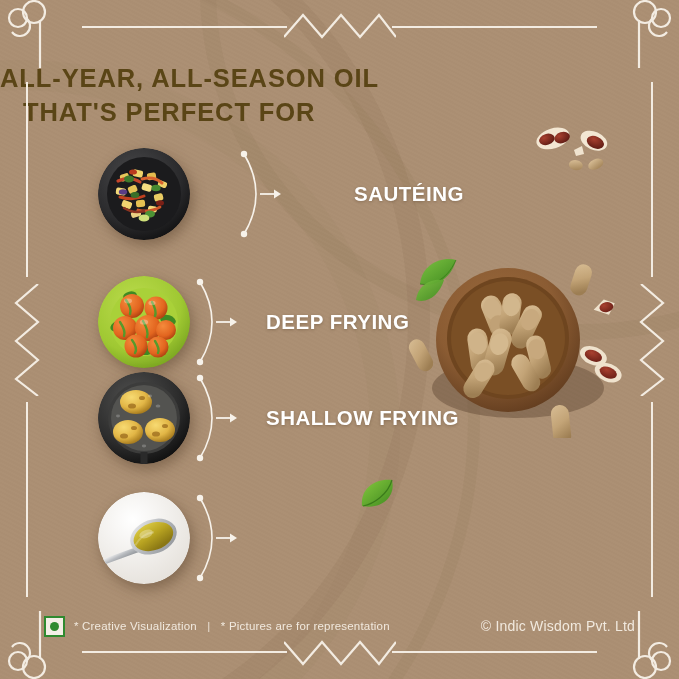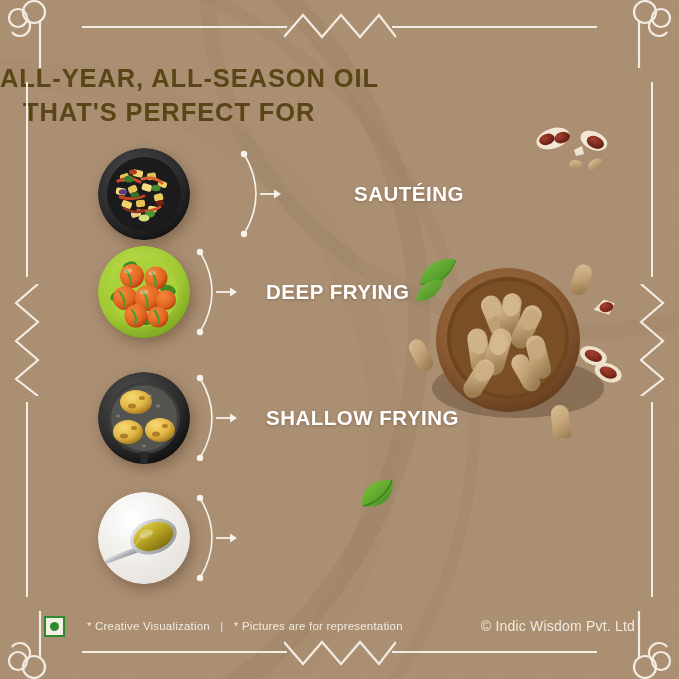--- a/index.html
+++ b/index.html
@@ -55,41 +55,41 @@
 
   
   .title{position:absolute;left:0;right:0;top:62px;text-align:left;
     color:#5a4516;font-weight:800;font-size:25.5px;letter-spacing:.9px;line-height:1.32;
     text-transform:uppercase;}
   .title .l2{display:block;margin-left:23px;}
 
   
   .row{position:absolute;left:98px;display:flex;align-items:center;}
   .r1{top:148px;gap:44px;}
-  .r2{top:246px;}
+  .r2{top:276px;}
   .r3{top:372px;}
   .r4{top:492px;}
 
   .thumb{position:relative;width:92px;height:92px;border-radius:50%;overflow:hidden;
     flex:0 0 auto;filter:drop-shadow(3px 5px 7px rgba(60,40,22,.38));}
 
   .connector{position:relative;width:76px;height:92px;flex:0 0 auto;}
   .connector svg{position:absolute;left:0;top:0;}
 
   .label{color:#ffffff;font-weight:800;font-size:20.5px;letter-spacing:.5px;
     text-transform:uppercase;white-space:nowrap;
     text-shadow:0 1px 3px rgba(60,40,20,.30);}
 
   
   .footer{position:absolute;left:44px;right:44px;top:612px;height:28px;
     display:flex;align-items:center;}
   .vegmark{width:17px;height:17px;border:2px solid #2f8a2f;background:#f4efe7;
     display:flex;align-items:center;justify-content:center;flex:0 0 auto;}
   .vegdot{width:9px;height:9px;border-radius:50%;background:#2f8a2f;}
-  .foot-left{margin-left:22px;color:#f1e9de;font-size:11.5px;letter-spacing:.2px;}
+  .foot-left{margin-left:9px;color:#f1e9de;font-size:11.5px;letter-spacing:.2px;}
   .foot-sep{margin:0 7px;color:#e9dfd2;}
   .foot-right{margin-left:auto;color:#f1e9de;font-size:14px;letter-spacing:.2px;}
 
   
   .prop{position:absolute;}
 </style>
 </head>
 <body>
 
 <div id="poster">

